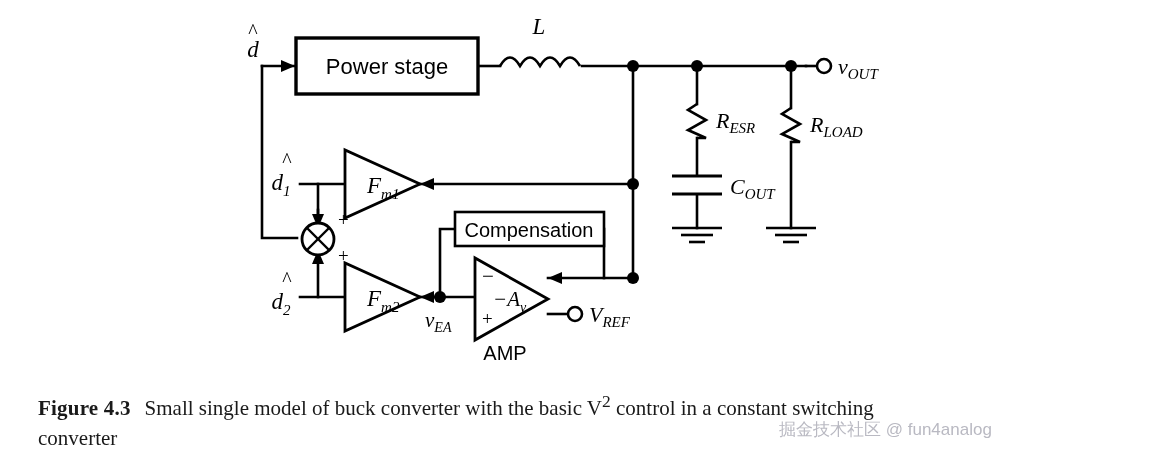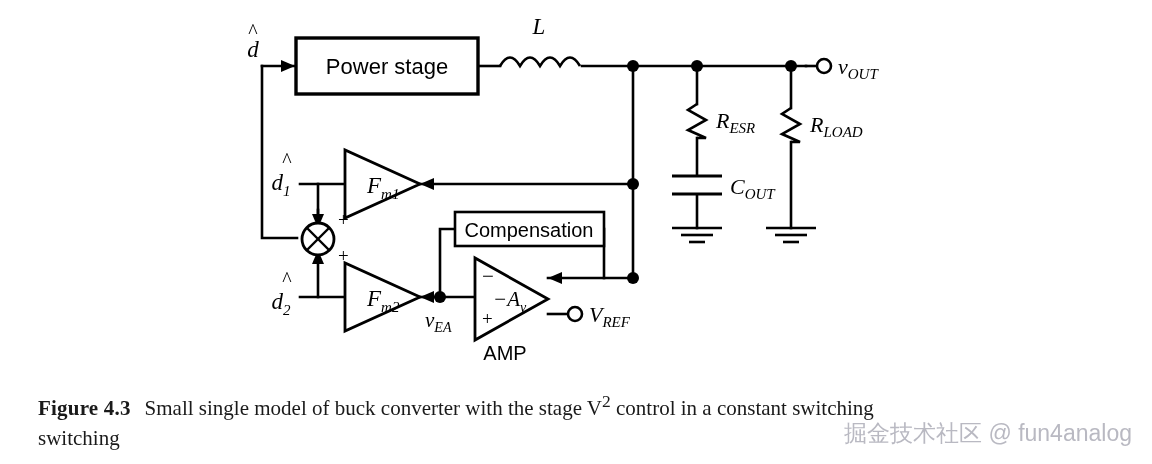--- a/index.html
+++ b/index.html
@@ -34,24 +34,24 @@
   }
   .caption .figno {
     font-weight: bold;
     letter-spacing: 0.2px;
   }
   .caption .captext {
     margin-left: 14px;
   }
   .watermark {
     position: absolute;
-    left: 844px;
+    left: 779px;
     top: 418px;
     font-family: "Liberation Sans", sans-serif;
-    font-size: 23px;
+    font-size: 17px;
     color: #b9b9c2;
     white-space: nowrap;
   }
   svg text {
     font-family: "Liberation Serif", serif;
     fill: #000000;
   }
   .lbl-sans {
     font-family: "Liberation Sans", sans-serif;
   }
@@ -227,19 +227,19 @@
       <tspan>v</tspan><tspan font-size="14" dy="5">EA</tspan>
     </text>
 
     <text x="589" y="322" font-size="22" font-style="italic">
       <tspan>V</tspan><tspan font-size="15" dy="5">REF</tspan>
     </text>
 
   </svg>
 
   <div class="caption">
-    <span class="figno">Figure 4.3</span><span class="captext"><span>Small single model of buck converter with the stage V</span><sup>2</sup><span> control in a constant switching</span></span>
-    <div>switching</div>
+    <span class="figno">Figure 4.3</span><span class="captext"><span>Small single model of buck converter with the basic V</span><sup>2</sup><span> control in a constant switching</span></span>
+    <div>converter</div>
   </div>
 
   <div class="watermark">掘金技术社区 @ fun4analog</div>
 
 </div>
 
 </body></html>

